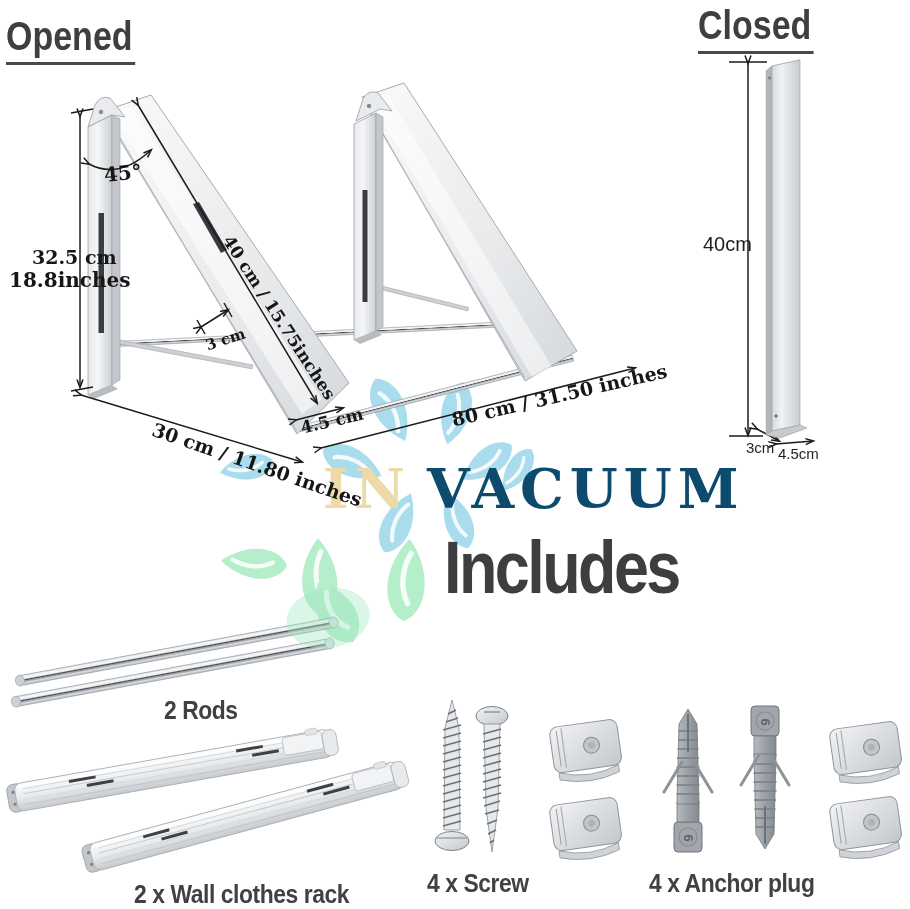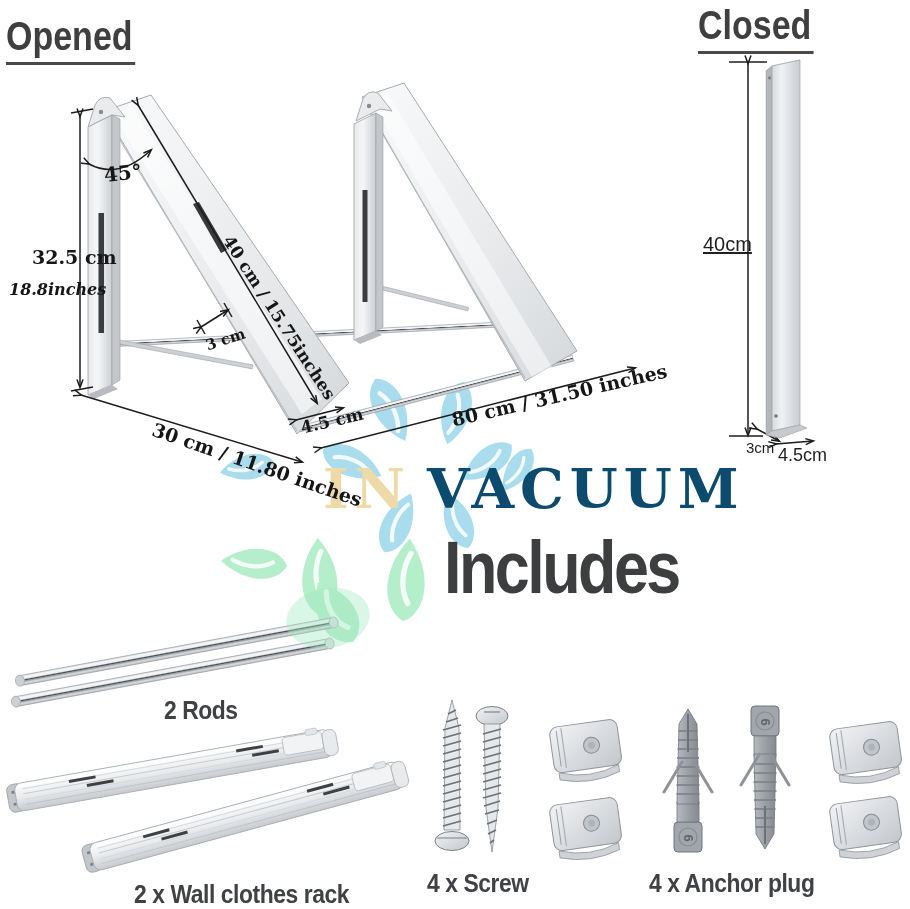--- a/index.html
+++ b/index.html
@@ -8,31 +8,31 @@
   #stage svg{position:absolute;left:0;top:0;}
   .lbl{position:absolute;white-space:nowrap;line-height:1;transform-origin:0 0;}
   .heading{font-size:40px;font-weight:600;color:#3f3f3f;transform:scale(.85,1);
            border-bottom:3px solid #4a4a4a;padding:0 3px 6px 0;}
   .t-opened{left:6px;top:16px;}
   .t-closed{left:698px;top:5px;}
   .t-includes{left:444px;top:531px;font-size:74px;font-weight:600;color:#3d3e40;
               letter-spacing:-3px;transform:scale(.85,1);}
   .dim{font-family:"DejaVu Serif",serif;font-weight:600;color:#161616;}
   .d-height1{left:32px;top:248px;font-size:19px;}
-  .d-height2{left:9px;top:282px;font-size:16px;font-style:italic;}
+  .d-height2{left:9px;top:270px;font-size:20px;}
   .d-angle{left:103px;top:165px;font-size:20px;transform:rotate(-6deg);}
   .d-armlen{left:234px;top:233px;font-size:17px;transform:rotate(57deg);}
   .d-armwidth{left:204px;top:339px;font-size:15px;transform:rotate(-18deg);}
   .d-foot{left:299px;top:420px;font-size:17px;transform:rotate(-13deg);}
   .d-depth{left:156px;top:420px;font-size:19px;transform:rotate(19deg);}
   .d-width{left:450px;top:411px;font-size:19px;transform:rotate(-13deg);}
   .cdim{color:#1f1f1f;}
-  .d-cheight{left:703px;top:234px;font-size:20px;text-decoration:underline;}
+  .d-cheight{left:703px;top:234px;font-size:20px;}
   .d-cdepth{left:746px;top:440px;font-size:15px;}
-  .d-cwidth{left:778px;top:446px;font-size:18px;text-align:center;}
+  .d-cwidth{left:778px;top:446px;font-size:15px;text-align:center;}
   .item{font-size:26px;font-weight:600;color:#3f4144;letter-spacing:-.5px;transform:scale(.88,1);}
   .t-rods{left:164px;top:697px;}
   .t-racks{left:134px;top:881px;}
   .t-screws{left:427px;top:870px;}
   .t-anchors{left:649px;top:870px;}
   .wm{left:323px;top:461px;font-family:"DejaVu Serif",serif;font-weight:700;
       font-size:55px;letter-spacing:6px;}
   .wm-in{color:#eed9a9;margin-right:16px;}
   .wm-v{color:#0c4a6e;}
 </style>

